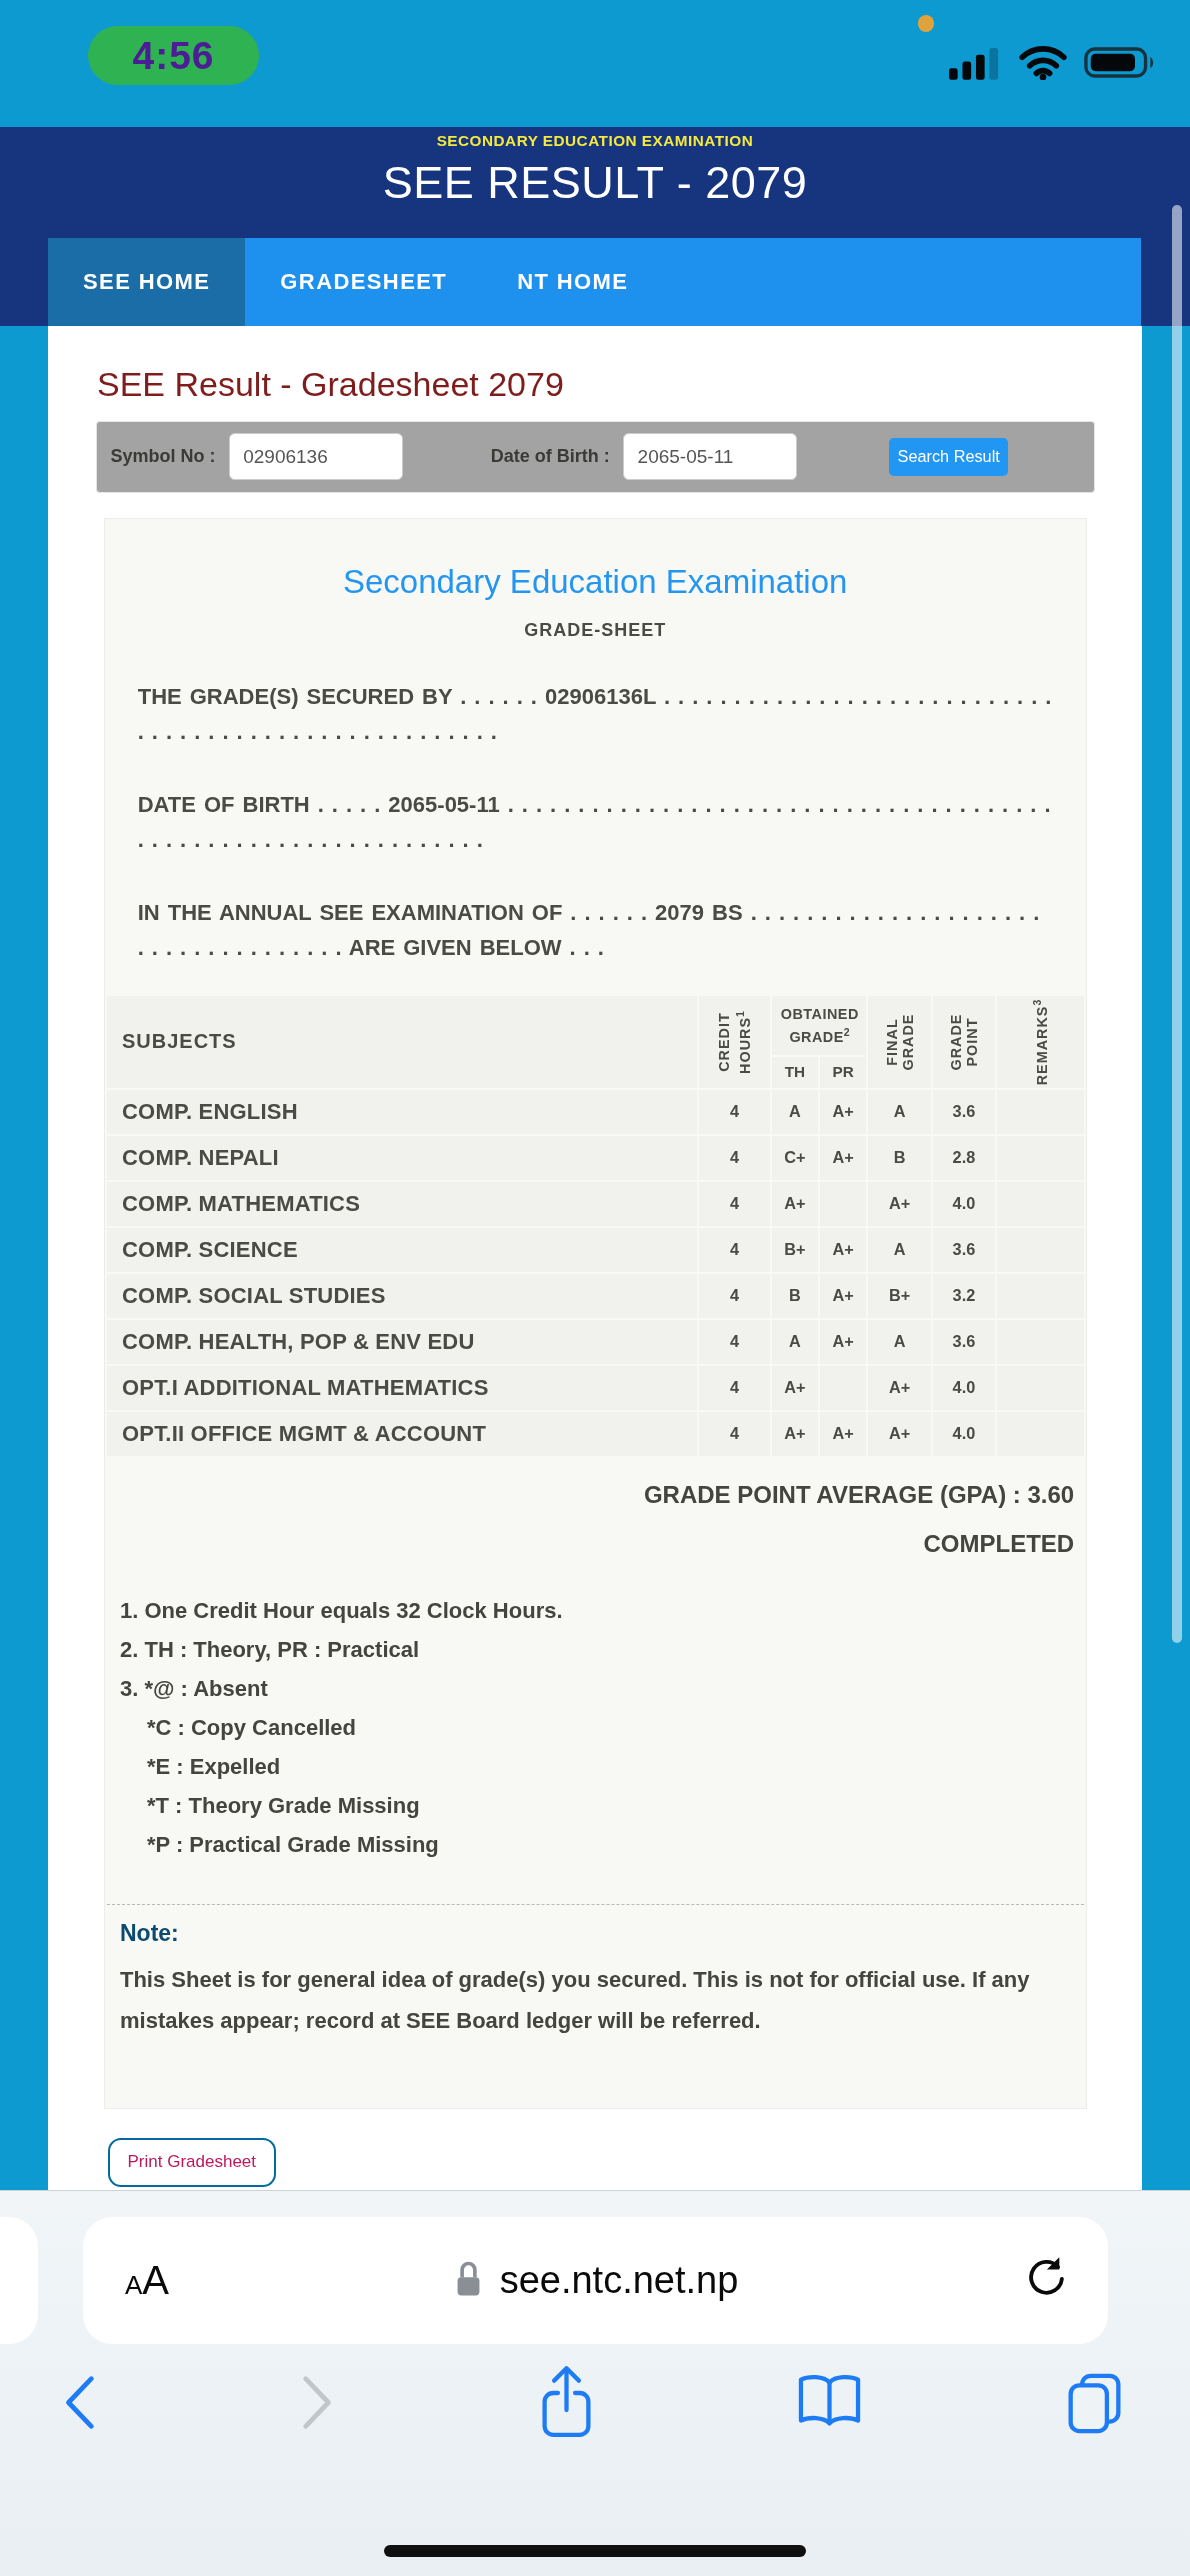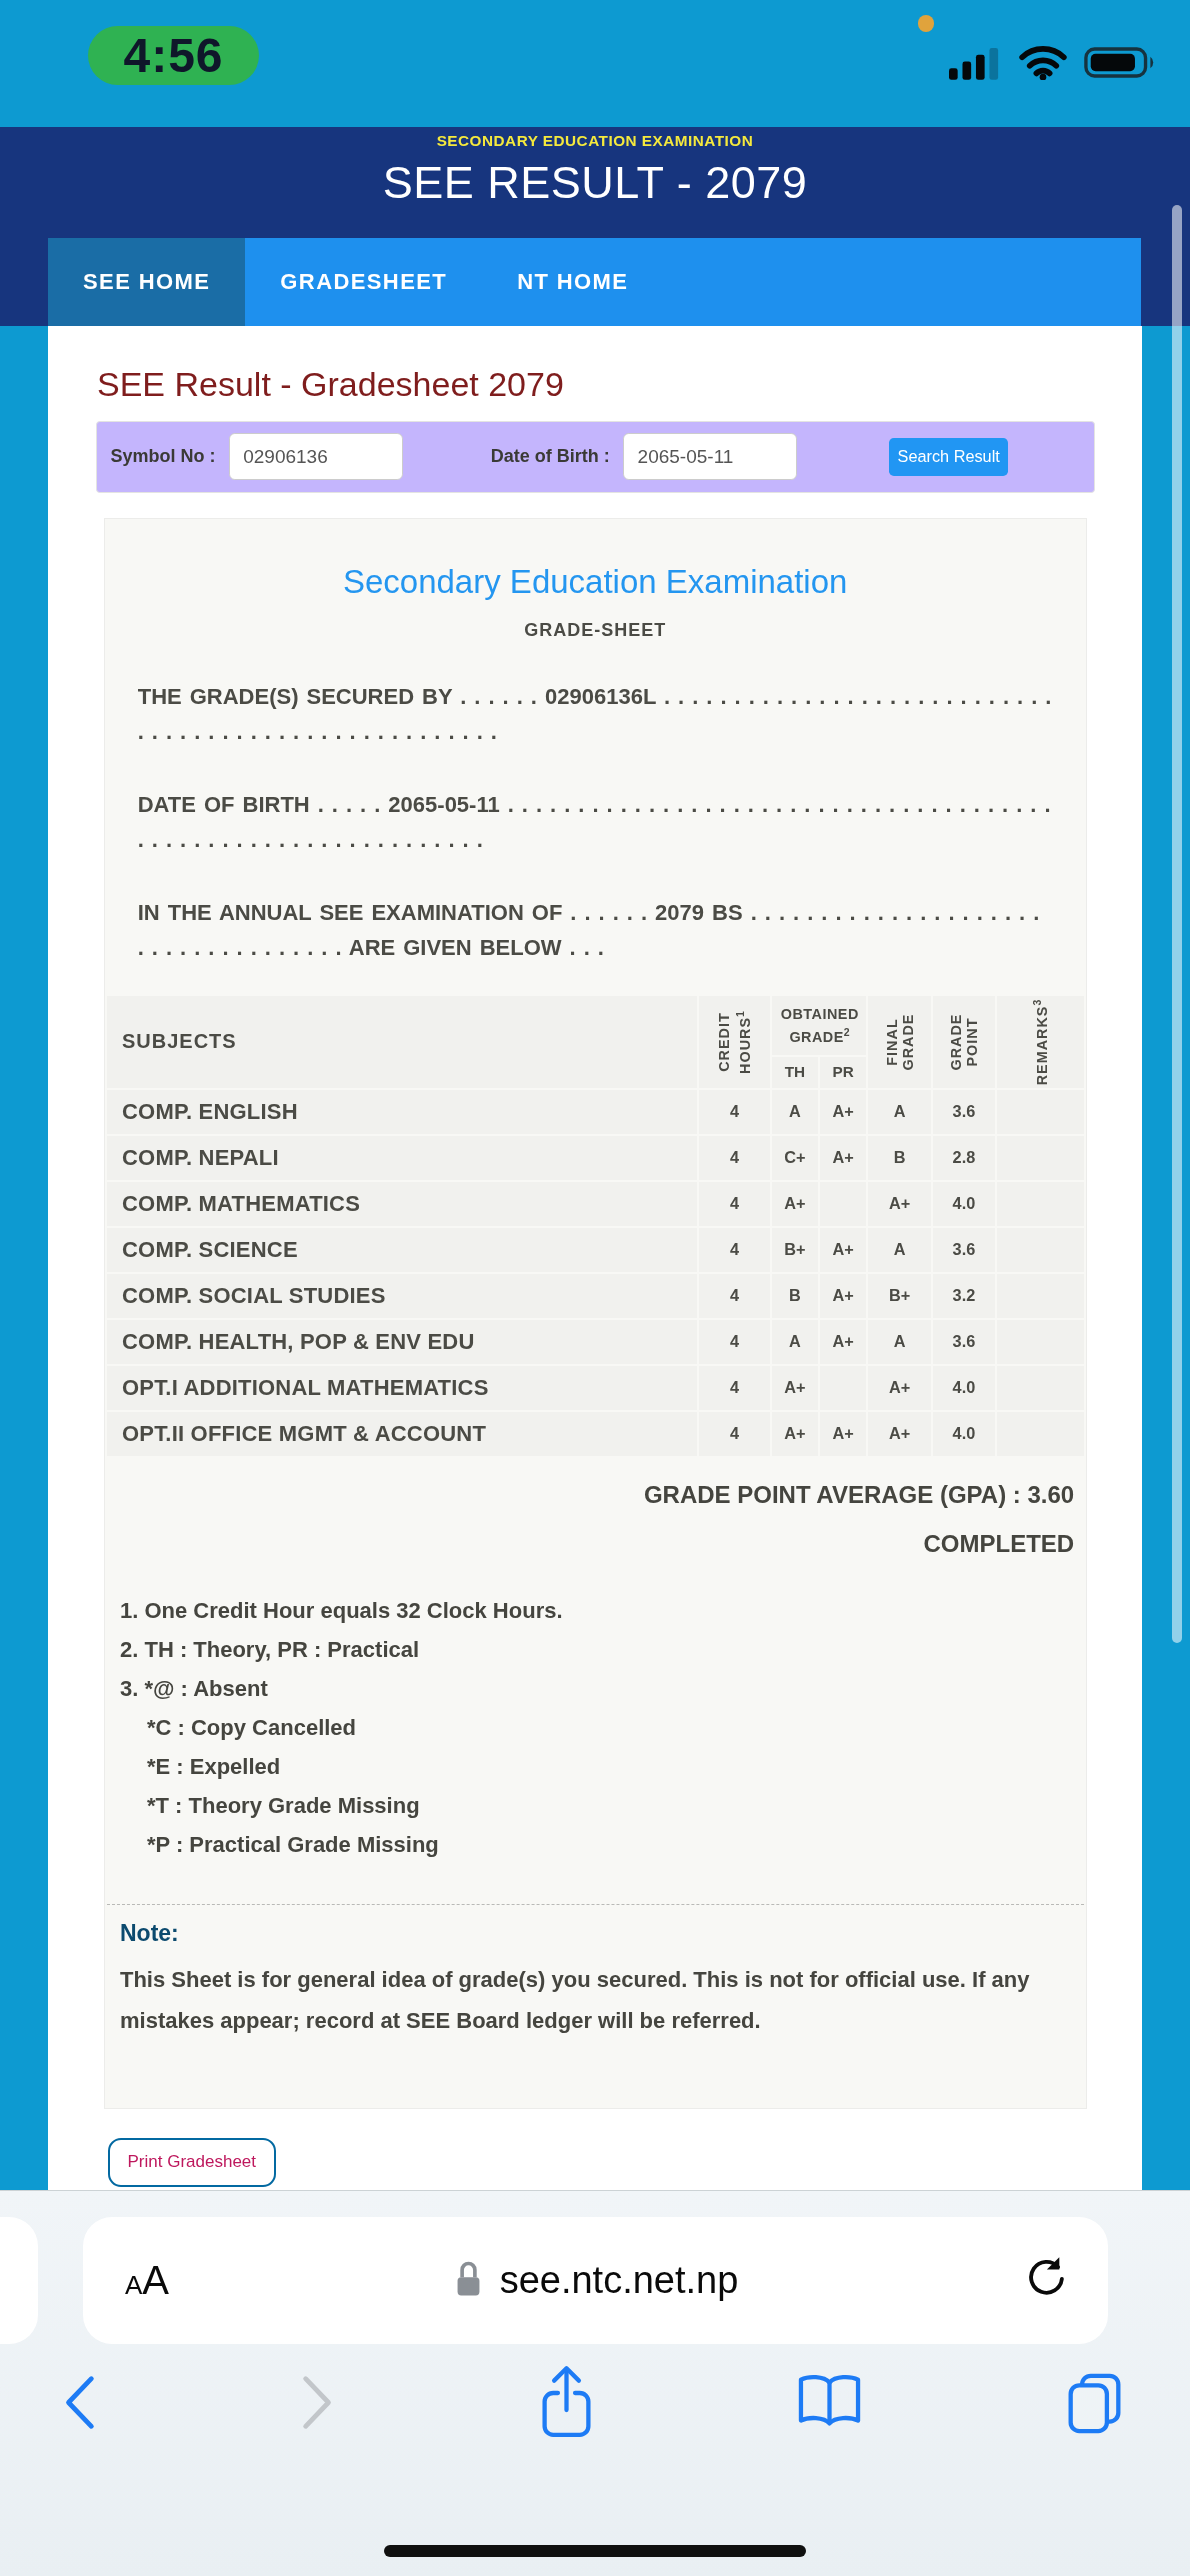--- a/index.html
+++ b/index.html
@@ -4,21 +4,21 @@
 <style>
   * { margin:0; padding:0; box-sizing:border-box; }
   html,body { width:1190px; height:2576px; }
   body { font-family:"Liberation Sans","DejaVu Sans",sans-serif; }
   .phone { position:relative; width:1190px; height:2576px; background:#0d9ad1; overflow:hidden; }
 
   
   .status-bar { position:absolute; top:0; left:0; width:100%; height:127px; background:#0d9ad1; }
   .time-pill { position:absolute; left:88px; top:26px; width:171px; height:59px; border-radius:30px;
                background:#2fb252; display:flex; align-items:center; justify-content:center;
-               color:#0f172a; font-size:48px; font-weight:bold; letter-spacing:1px; }
+               color:#4c1d95; font-size:39px; font-weight:bold; letter-spacing:1px; }
   .rec-dot { position:absolute; left:918px; top:15.3px; width:16.3px; height:16.3px; border-radius:50%; background:#e0a33c; }
   .status-icons { position:absolute; right:31px; top:44px; display:flex; align-items:center; gap:16.3px; }
 
   
   .site-header { position:absolute; top:127px; left:0; width:100%; height:199px; background:#17357e; }
   .supertitle { margin-top:4.8px; text-align:center; color:#f5e93d; font-size:15.3px; font-weight:bold; letter-spacing:0.5px; }
   .big-title { margin-top:7.7px; text-align:center; color:#fff; font-size:45px; letter-spacing:0.5px; }
   .navbar { position:absolute; bottom:0; left:48px; width:1093px; height:88px; background:#1e90ee; display:flex; }
   .tab { display:flex; align-items:center; padding:0 35px; color:#fff; font-size:22px; font-weight:bold;
          letter-spacing:1.4px; text-decoration:none; }
@@ -26,21 +26,21 @@
 
   
   .scrollbar { position:absolute; right:7.7px; top:205px; width:10.5px; height:1438px; border-radius:5.8px;
                background:rgba(255,255,255,.55); z-index:40; }
 
   
   .content { position:absolute; top:326px; left:0; width:100%; bottom:386px; background:#0d9ad1; }
   .page { margin:0 48px; width:1094px; height:100%; background:#fff; padding:33px 48px 0; overflow:hidden; }
   h1.page-title { color:#7f1d1d; font-size:34px; font-weight:400; margin:5.8px 0 17px 1px; }
 
-  .search-form { width:999px; height:72px; background:#c4b5fd; border:1px solid #e4e4e2; border-radius:3.8px;
+  .search-form { width:999px; height:72px; background:#a3a3a3; border:1px solid #e4e4e2; border-radius:3.8px;
                  display:flex; align-items:center; padding:0 13.4px; }
   .search-form label { font-size:18px; font-weight:bold; color:#3a3a36; }
   .search-form input { width:174px; height:47px; border:1px solid #ccc; border-radius:5.8px; background:#fff;
                        font-size:19px; color:#555; padding:0 13.4px; margin-left:13.4px;
                        font-family:"Liberation Sans","DejaVu Sans",sans-serif; }
   .lbl-dob { margin-left:88px; }
   .search-btn { margin-left:92px; width:119px; height:38px; background:#2196f3; color:#fff; border:none;
                 border-radius:4.8px; font-size:16.3px; font-family:"Liberation Sans","DejaVu Sans",sans-serif; }
 
   

